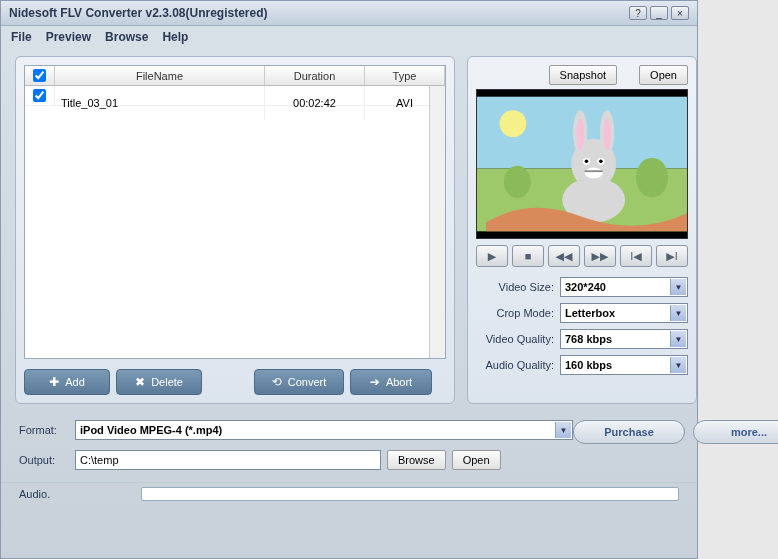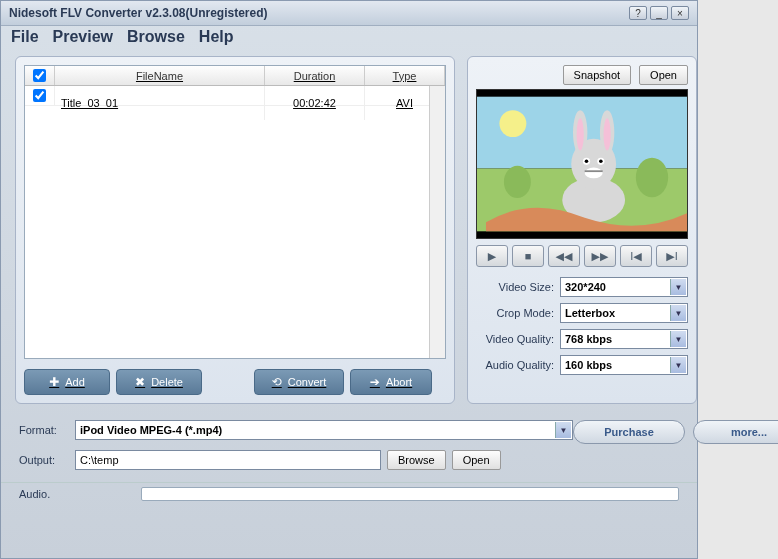--- a/index.html
+++ b/index.html
@@ -3,24 +3,24 @@
 <meta charset="utf-8">
 <style>
 * { box-sizing: border-box; margin: 0; padding: 0; font-family: Tahoma, Arial, sans-serif; font-size: 11px; }
 body { background: #e8e8e8; width: 778px; height: 559px; overflow: hidden; }
 .window { width: 698px; height: 559px; background: linear-gradient(to bottom, #d8e0e8, #c8d0da); border: 1px solid #8a9ab0; }
 .titlebar { height: 25px; background: linear-gradient(to bottom, #e2e8f0, #c2cedc); display: flex; align-items: center; padding: 0 8px; border-bottom: 1px solid #a0aec0; }
 .titlebar-text { font-weight: bold; color: #2a3a55; font-size: 12px; flex: 1; }
 .titlebar-btns { display: flex; gap: 3px; }
 .titlebar-btn { width: 18px; height: 14px; background: linear-gradient(to bottom, #f0f4f8, #c8d0dc); border: 1px solid #7a8aa0; border-radius: 2px; display: flex; align-items: center; justify-content: center; font-size: 10px; color: #333; cursor: pointer; }
 .menubar { height: 22px; display: flex; align-items: center; padding: 0 10px; gap: 14px; color: #2a3a55; font-weight: bold; }
-.menubar span { cursor: pointer; font-size: 16px; }
+.menubar span { cursor: pointer; font-size: 12px; }
 .content { display: flex; gap: 12px; padding: 8px 14px; }
 .panel { background: linear-gradient(to bottom, #eef2f7, #dce4ee); border: 1px solid #a8b4c8; border-radius: 6px; padding: 8px; }
-.left-panel { width: 476px; height: 348px; display: flex; flex-direction: column; text-decoration: underline; }
+.left-panel { width: 476px; height: 348px; display: flex; flex-direction: column; }
 .right-panel { width: 252px; height: 348px; display: flex; flex-direction: column; }
 .file-table { flex: 1; background: #fff; border: 1px solid #9ab; position: relative; }
 .table-header { display: flex; background: linear-gradient(to bottom, #fefefe, #e8e8e8); border-bottom: 1px solid #bbb; height: 20px; }
 .th { border-right: 1px solid #ccc; display: flex; align-items: center; justify-content: center; font-weight: normal; color: #333; }
 .th-check { width: 30px; }
 .th-name { width: 210px; }
 .th-dur { width: 100px; }
 .th-type { width: 80px; }
 .table-row { display: flex; height: 20px; border-bottom: 1px solid #eee; }
 .td { border-right: 1px solid #eee; display: flex; align-items: center; padding: 17px 6px; }
@@ -29,21 +29,21 @@
 .td-dur { width: 100px; justify-content: center; }
 .td-type { width: 80px; justify-content: center; }
 .scroll-track { position:absolute; right:0; top:20px; bottom:0; width:16px; background:#f0f0f0; border-left:1px solid #ccc; }
 .action-row { display: flex; gap: 6px; margin-top: 10px; }
 .action-btn { height: 26px; background: linear-gradient(to bottom, #7b9ab5, #5a7a98); color: #fff; border: 1px solid #4a6a88; border-radius: 4px; display: flex; align-items: center; justify-content: center; gap: 6px; cursor: pointer; font-size: 11px; padding: 0 12px; }
 .action-btn .icon { font-size: 12px; }
 .action-btn.add { width: 86px; }
 .action-btn.delete { width: 86px; }
 .action-btn.convert { width: 90px; margin-left: 46px; }
 .action-btn.abort { width: 82px; }
-.snap-row { display: flex; justify-content: flex-end; gap: 8px; margin-bottom: 4px; }
+.snap-row { display: flex; justify-content: flex-end; gap: 22px; margin-bottom: 4px; }
 .small-btn { height: 20px; background: linear-gradient(to bottom, #fdfdfd, #e0e0e0); border: 1px solid #999; border-radius: 2px; padding: 0 10px; display: flex; align-items: center; cursor: pointer; }
 .preview { height: 150px; background: #000; border: 1px solid #333; margin-bottom: 6px; display:flex; align-items:center; justify-content:center; overflow:hidden; }
 .preview svg { width:100%; height:100%; }
 .player-row { display: flex; gap: 4px; justify-content: center; margin-bottom: 10px; }
 .player-btn { width: 32px; height: 22px; background: linear-gradient(to bottom, #f8f8f8, #d4d8dc); border: 1px solid #8a96a8; border-radius: 3px; display: flex; align-items: center; justify-content: center; cursor: pointer; color: #506070; font-size:10px; }
 .settings { display: flex; flex-direction: column; gap: 6px; }
 .setting-row { display: flex; align-items: center; }
 .setting-label { width: 84px; text-align: right; padding-right: 6px; color: #2a3a55; }
 .combo { flex: 1; height: 20px; background: #fff; border: 1px solid #7a8aa0; display: flex; align-items: center; padding: 0 4px; position: relative; font-weight: bold; }
 .combo-arrow { position: absolute; right: 1px; top: 1px; bottom: 1px; width: 16px; background: linear-gradient(to bottom, #d0dcf0, #a8bce0); border-left: 1px solid #8aa; display:flex; align-items:center; justify-content:center; font-size:8px; color:#335; }

